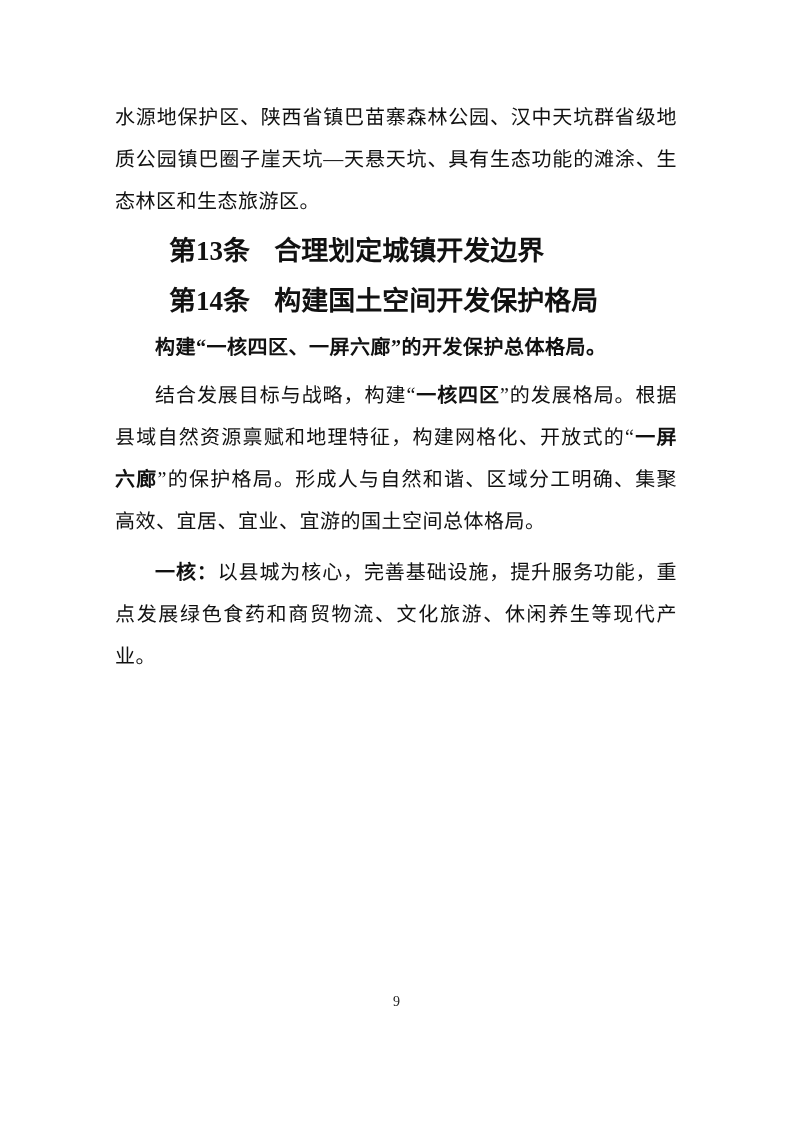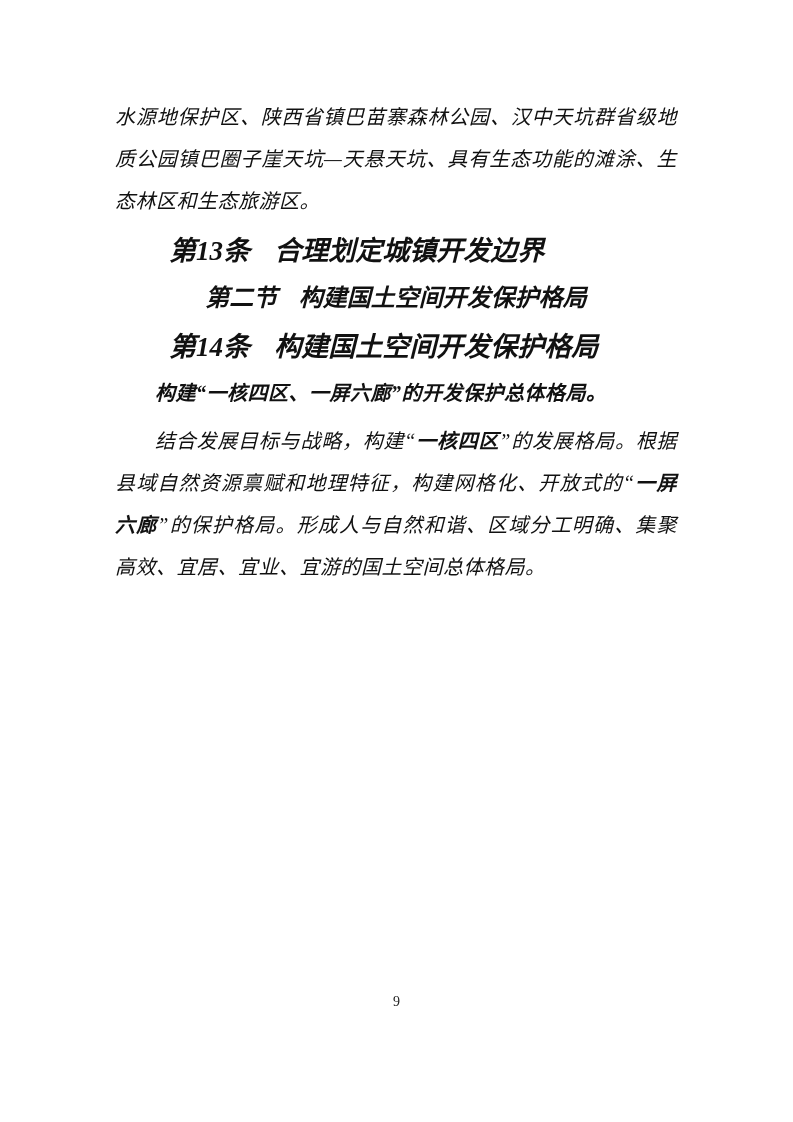--- a/index.html
+++ b/index.html
@@ -14,21 +14,20 @@
   }
   .page {
     position: relative;
     width: 793px;
     height: 1122px;
     background: #ffffff;
     overflow: hidden;
   }
   .content {
     padding: 96px 116px 0 115px;
-    font-style: italic;
   }
   p, h2, h3 {
     margin: 0;
     font-weight: normal;
   }
   .body-text {
     font-size: 20px;
     line-height: 42px;
     text-align: justify;
     text-indent: 2em;
@@ -95,33 +94,33 @@
 <div class="page">
   <main class="content">
 
     <p class="body-text no-indent">水源地保护区、陕西省镇巴苗寨森林公园、汉中天坑群省级地质公园镇巴圈子崖天坑—天悬天坑、具有生态功能的滩涂、生态林区和生态旅游区。</p>
 
     <h3 class="article-heading">
       <span class="num">第13条</span><span>合理划定城镇开发边界</span>
     </h3>
 
 
-    <h2 class="section-heading">
-      <span class="num">第二节</span><span>构建国土空间开发保护格局</span>
-    </h2>
 
     <h3 class="article-heading">
       <span class="num">第14条</span><span>构建国土空间开发保护格局</span>
     </h3>
 
     <p class="body-text lead-bold">构建“一核四区、一屏六廊”的开发保护总体格局。</p>
 
     <p class="body-text para-a">
       <span>结合发展目标与战略，构建“</span><b>一核四区</b><span>”的发展格局。根据县域自然资源禀赋和地理特征，构建网格化、开放式的“</span><b>一屏六廊</b><span>”的保护格局。形成人与自然和谐、区域分工明确、集聚高效、宜居、宜业、宜游的国土空间总体格局。</span>
     </p>
 
+    <p class="body-text para-b">
+      <b>一核：</b><span>以县城为核心，完善基础设施，提升服务功能，重点发展绿色食药和商贸物流、文化旅游、休闲养生等现代产业。</span>
+    </p>
 
   </main>
 
   <footer class="footer">
     <span class="page-number">9</span>
   </footer>
 </div>
 
 </body></html>

